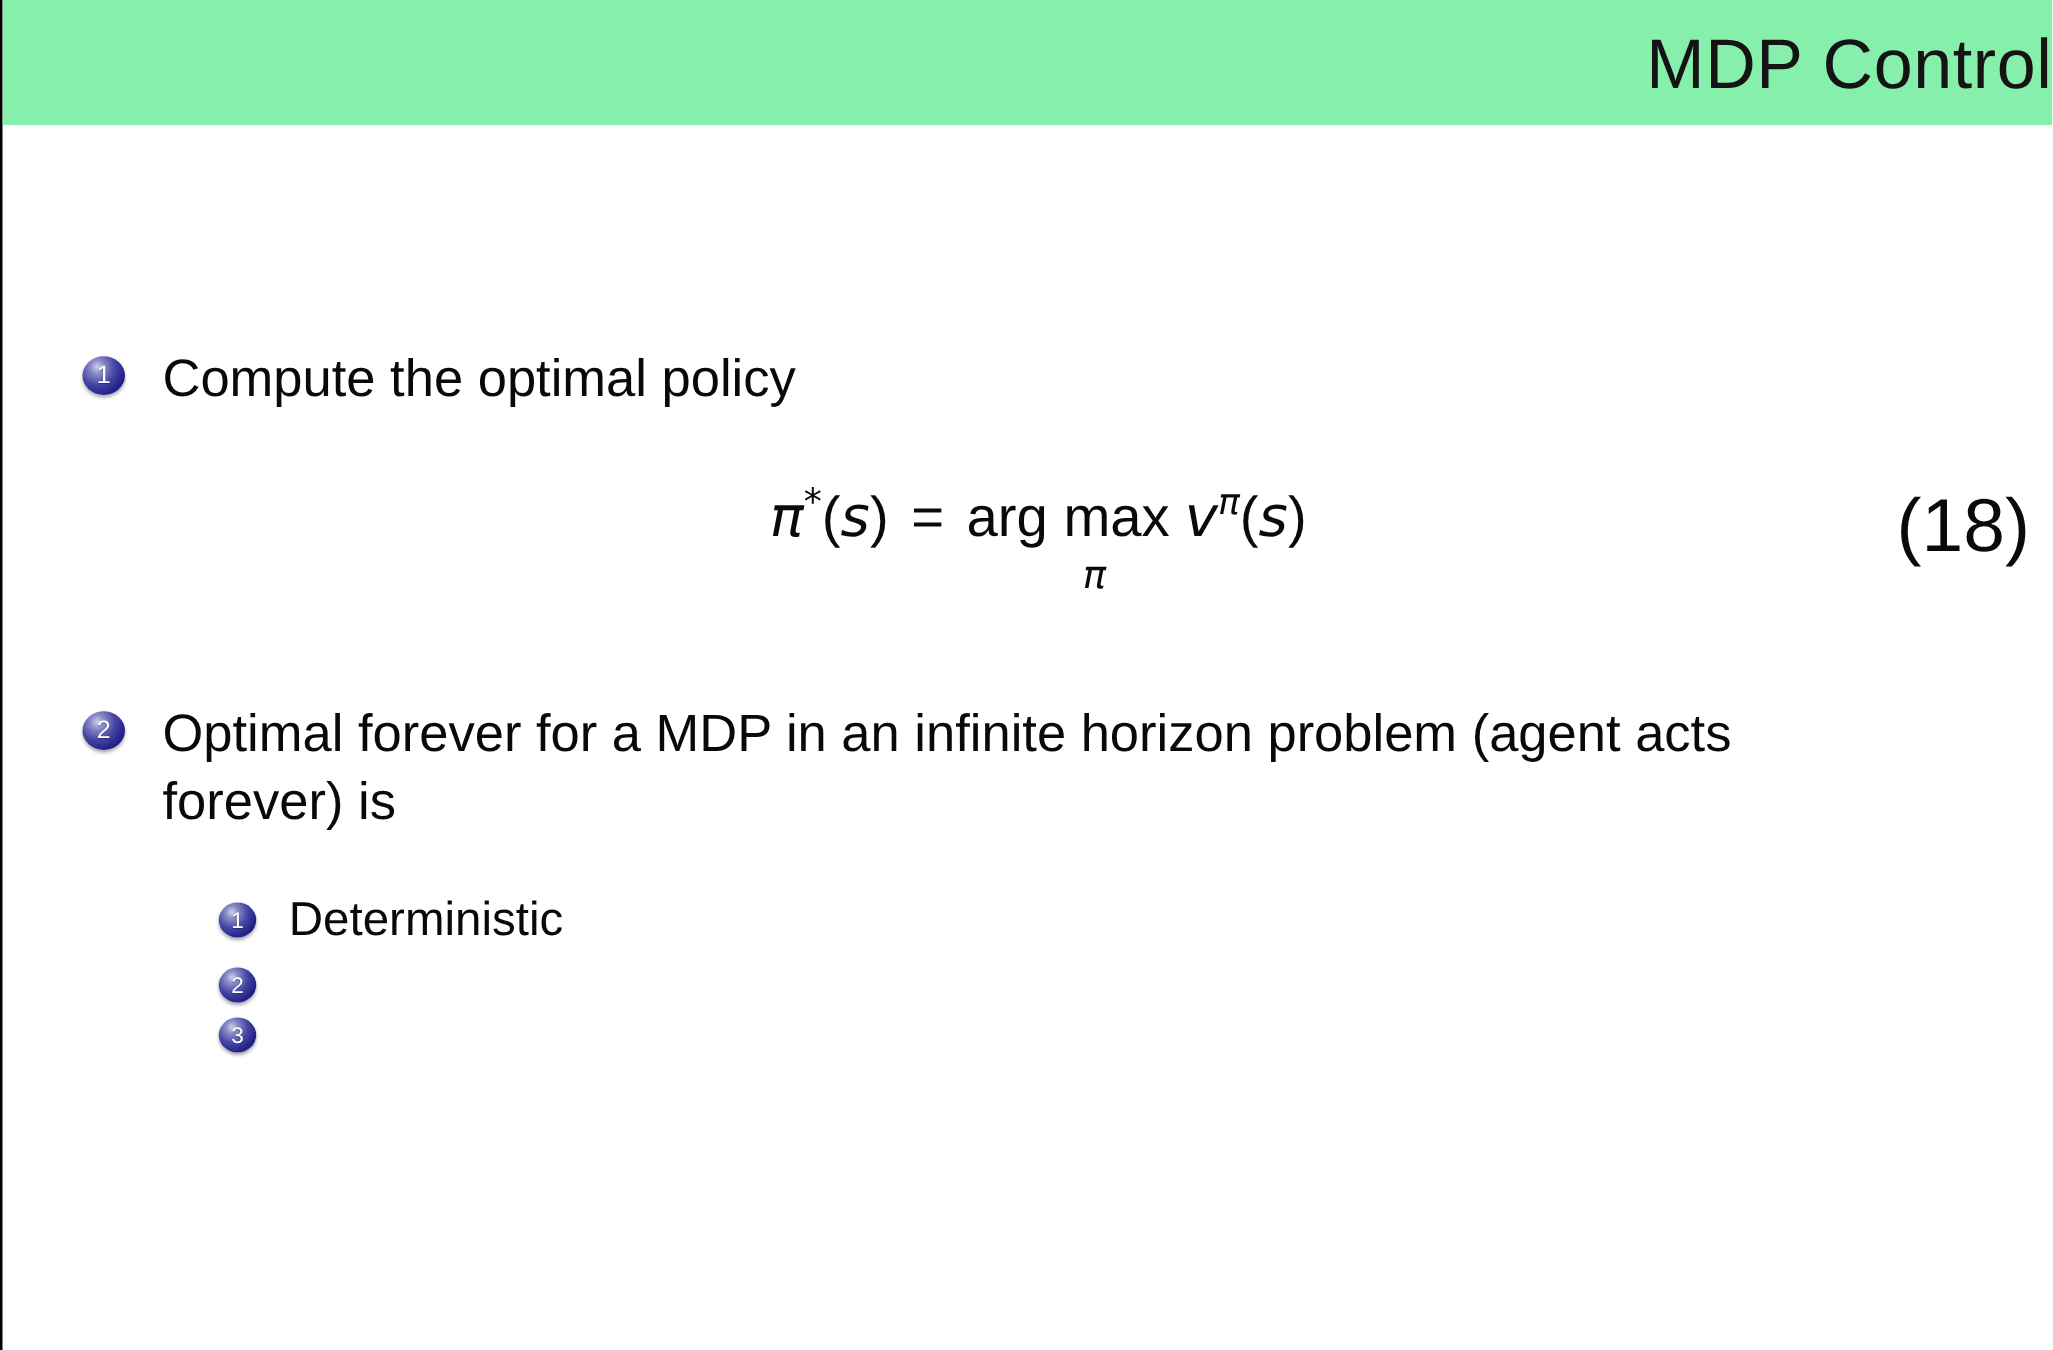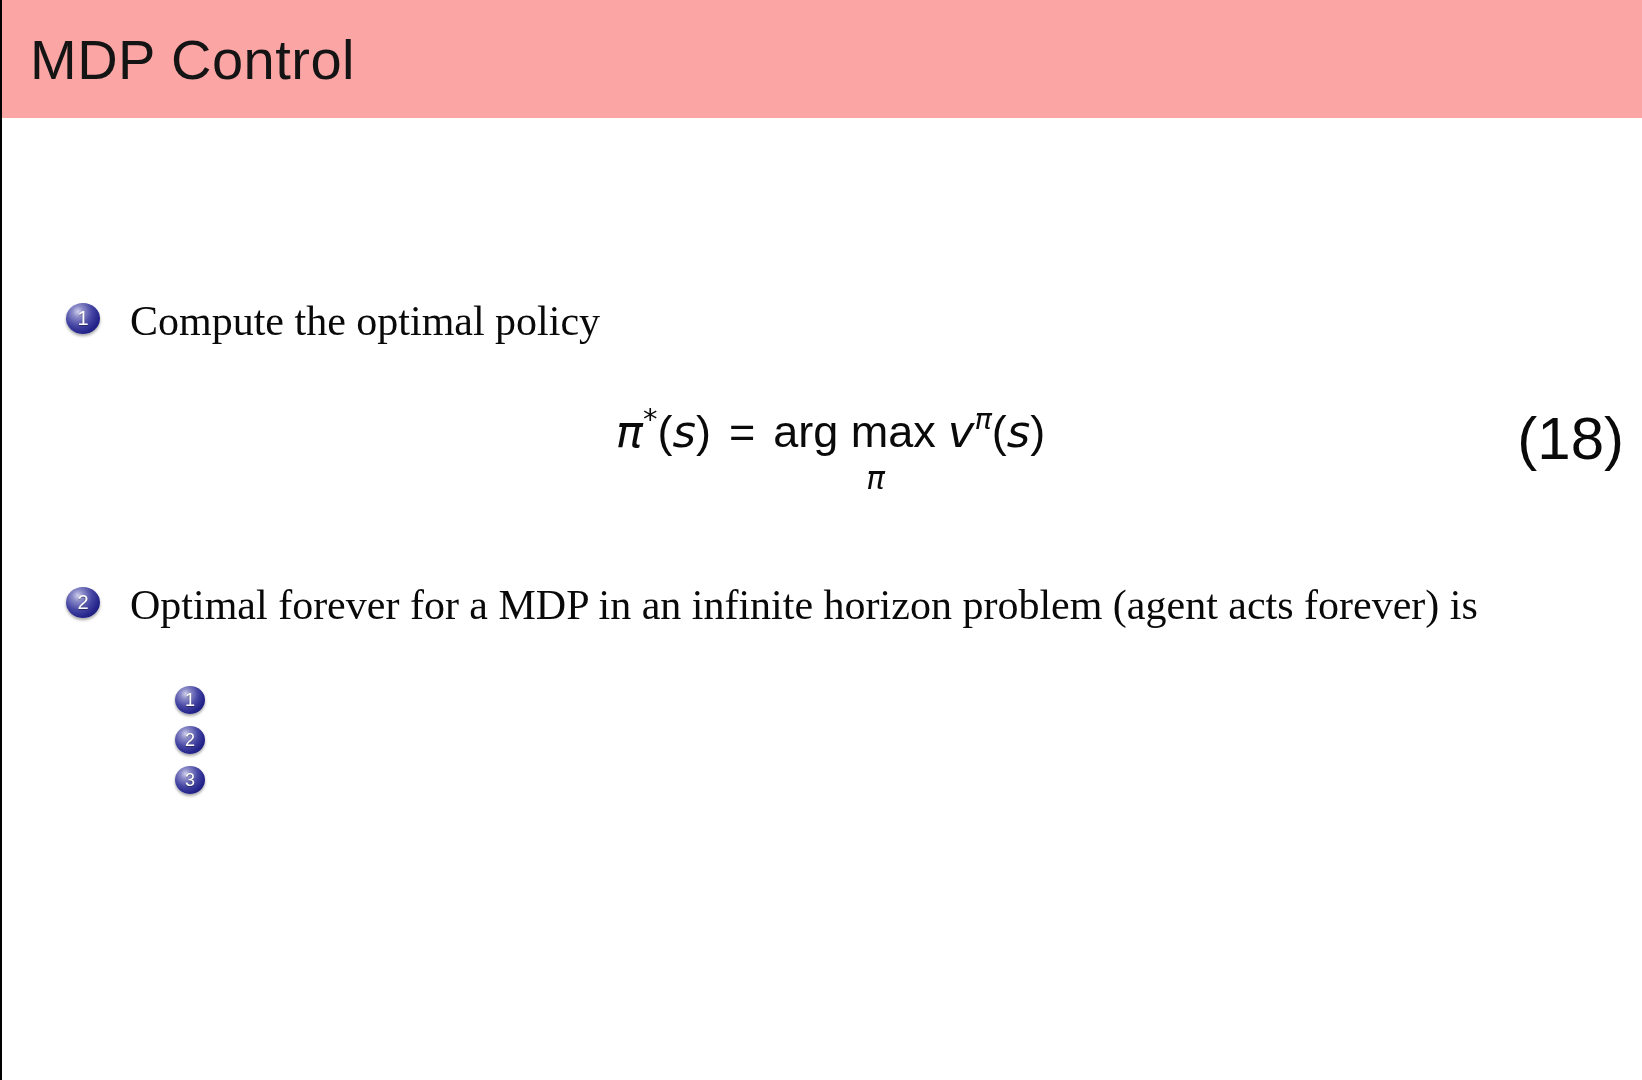--- a/index.html
+++ b/index.html
@@ -11,25 +11,26 @@
     width: 1642px;
     height: 1080px;
     background: #ffffff;
     border-left: 2px solid #000;
     overflow: hidden;
   }
 
   
   .header {
     width: 100%;
-    height: 118px;
-    background: #fca5a5;
+    height: 100px;
+    background: #86efac;
     display: flex;
     align-items: center;
     padding-left: 28px;
+    justify-content: flex-end;
   }
   .slide-title {
     font-size: 56px;
     font-weight: 500;
     color: #141414;
     letter-spacing: 0.5px;
   }
 
   
   .content { width: 100%; }
@@ -60,21 +61,20 @@
     margin-top: 9px;
     margin-right: 30px;
     text-shadow: 0 1px 1px rgba(0,0,0,0.4);
   }
 
   .item-text {
     font-size: 42px;
     line-height: 54px;
     color: #090909;
     max-width: 1410px;
-    font-family: Liberation Serif, serif;
   }
 
   
   .eq-row {
     position: relative;
     margin-top: 54px;
     height: 106px;
   }
   .equation {
     position: absolute;
@@ -160,20 +160,21 @@
         <span>2</span>
       </span>
       <div class="item-text">Optimal forever for a MDP in an infinite horizon problem (agent acts forever) is</div>
     </div>
 
     <div class="sublist">
       <div class="subitem">
         <span class="ball small">
           <span>1</span>
         </span>
+        <div class="subitem-text">Deterministic</div>
       </div>
       <div class="subitem">
         <span class="ball small">
           <span>2</span>
         </span>
       </div>
       <div class="subitem">
         <span class="ball small">
           <span>3</span>
         </span>

